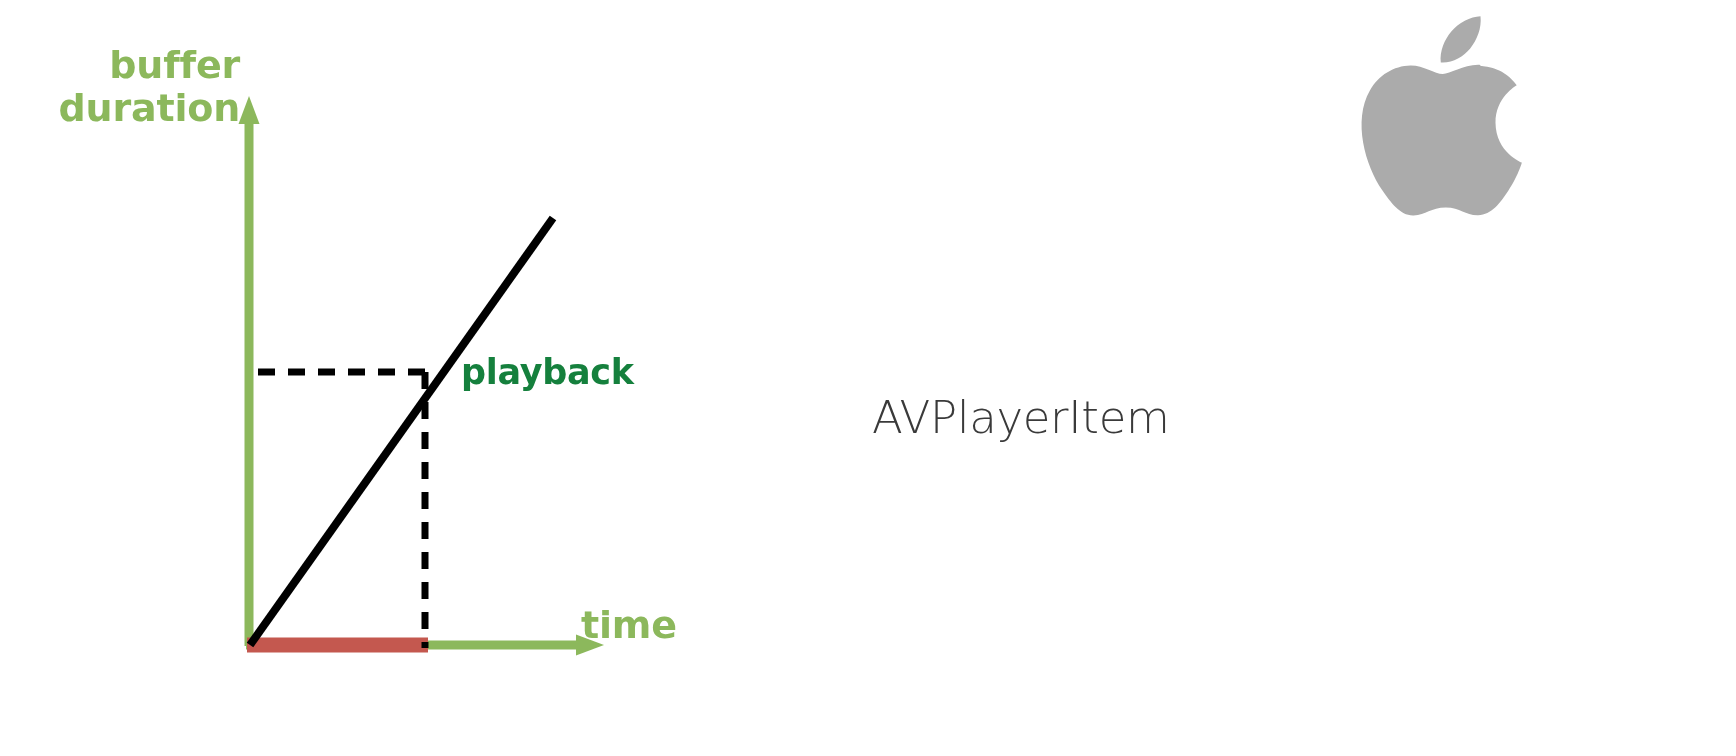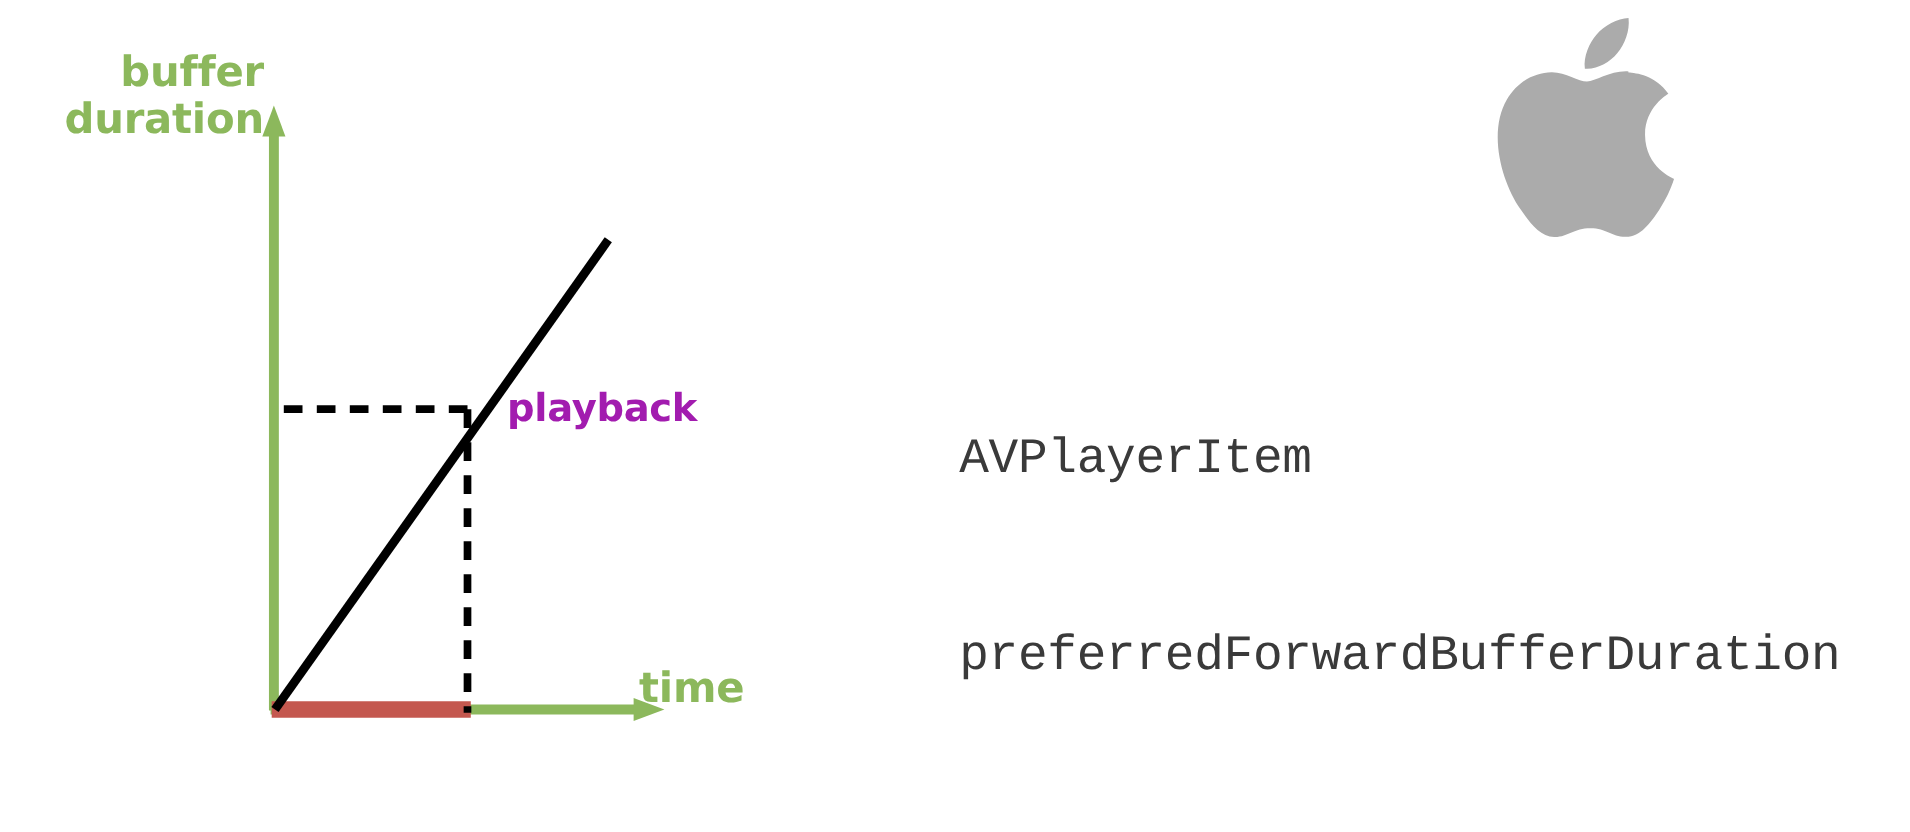--- a/index.html
+++ b/index.html
@@ -60,41 +60,40 @@
     font-size: 38px;
   }
 
   .series-label {
     position: absolute;
     left: 461px;
     top: 352px;
     font-family: "DejaVu Sans", sans-serif;
     font-weight: 700;
     font-size: 35px;
-    color: #a21caf;
+    color: #15803d;
     letter-spacing: -0.3px;
     white-space: pre;
   }
 
   
   .api-text {
     position: absolute;
     left: 872px;
     top: 268px;
     font-family: "DejaVu Sans", sans-serif;
     font-weight: 300;
     font-size: 45px;
     line-height: 1.33;
     color: #3a3a3a;
     letter-spacing: -0.3px;
     white-space: pre;
   }
   .api-text .api-line {
     display: block;
-    font-family: Liberation Mono, monospace;
   }
 
   
   .brand-logo {
     position: absolute;
     left: 1352px;
     top: 10px;
     width: 195px;
     height: 240px;
   }
@@ -139,16 +138,15 @@
     <svg width="195" height="240" viewBox="0 0 195 240" xmlns="http://www.w3.org/2000/svg">
       <g fill="#ababab">
         <path d="M118.2 38.5c6.9-8.6 11.6-20.3 10.3-32.2-10 .4-22.1 6.7-29.2 15.2-6.4 7.5-12 19.6-10.5 31 11.1.9 22.5-5.6 29.4-14z"></path>
         <path d="M128.4 54.9c-16.2-1-30 9.2-37.7 9.2-7.7 0-19.5-8.7-32.2-8.5C41.8 55.9 26.4 65.4 17.9 80.5 0.4 110.8 13.3 155.7 30.3 180.3c8.3 12.1 18.2 25.7 31.3 25.2 12.4-.5 17.2-8.1 32.2-8.1 15 0 19.3 8.1 32.4 7.8 13.4-.2 21.9-12.3 30.1-24.4 9.5-14 13.4-27.5 13.6-28.2-.3-.1-26.1-10.1-26.4-39.9-.2-24.9 20.3-36.8 21.2-37.4-11.6-17.1-29.6-19-36.3-19.4z"></path>
       </g>
     </svg>
   </div>
 
   <div class="api-text">
     <span class="api-line">AVPlayerItem</span>
-    <span class="api-line">preferredForwardBufferDuration</span>
   </div>
 
 </div>
 
 </body></html>

